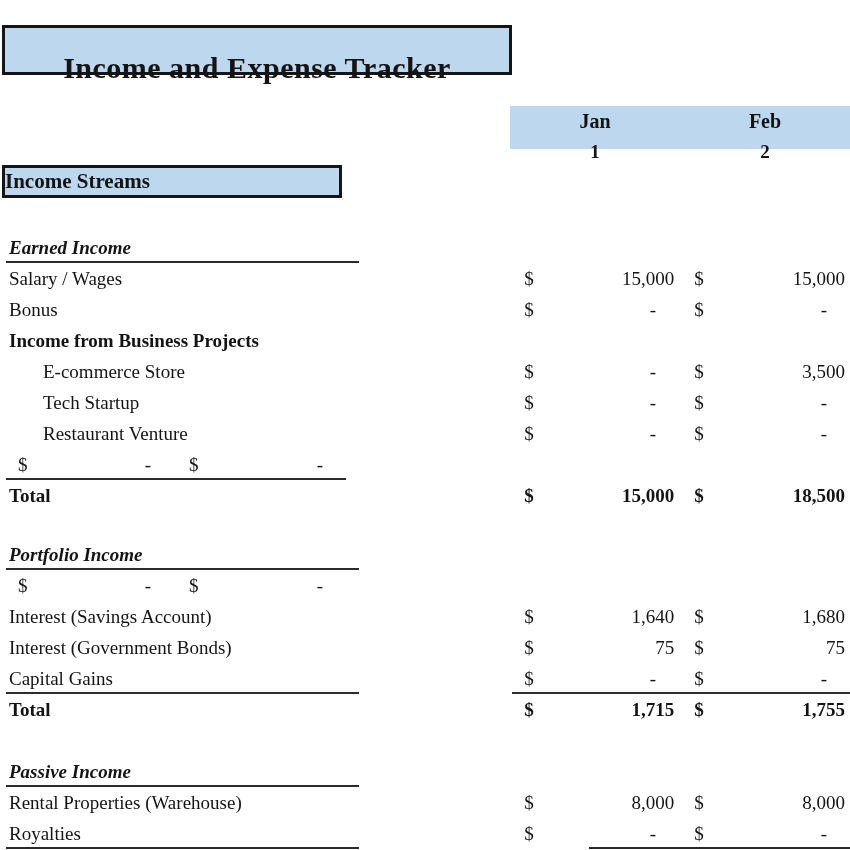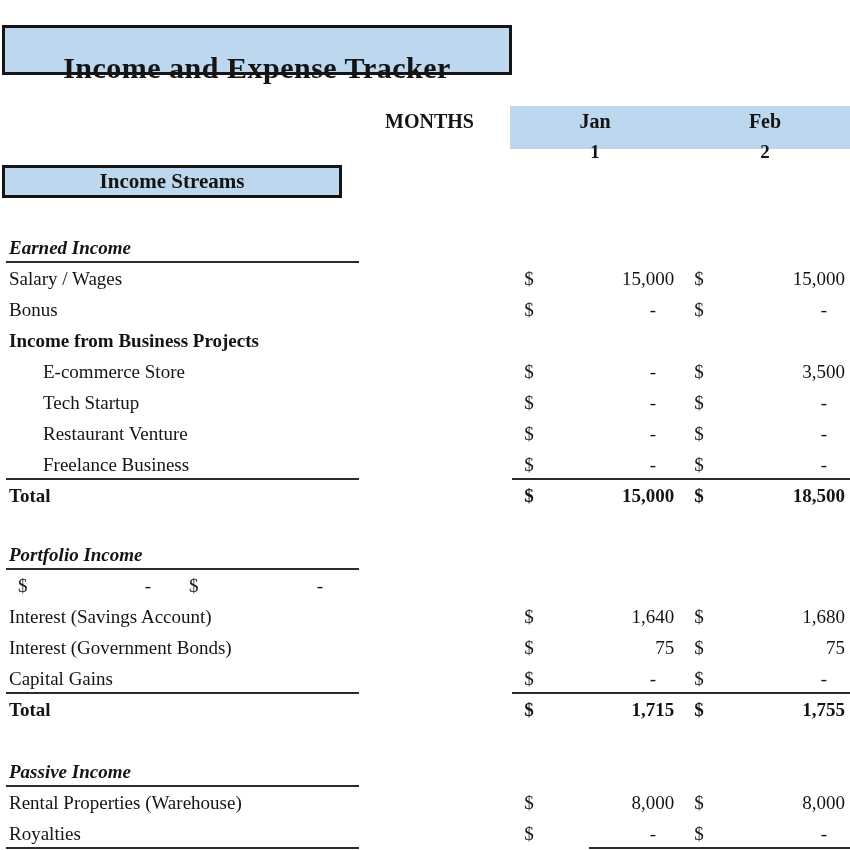--- a/index.html
+++ b/index.html
@@ -33,21 +33,21 @@
   }
   .month-band .mcell{ flex:1; text-align:center; line-height:31px; font-weight:bold; font-size:20px; }
   .month-numbers{
     position:absolute; left:510px; top:137px; width:340px; height:29px; display:flex;
   }
   .month-numbers .mcell{ flex:1; text-align:center; line-height:29px; font-weight:bold; font-size:19px; }
   
   .streams-box{
     position:absolute; left:2px; top:165px; width:340px; height:33px;
     background:var(--accent); border:3px solid var(--border);
-    display:flex; align-items:center; justify-content:center;
+    display:flex; align-items:center; 
   }
   .streams-box span{ font-size:21px; font-weight:bold; }
   
   .table{ position:absolute; left:0; top:232px; width:850px;padding-left:6px; }
   .row{ display:flex; height:31px; line-height:31px; font-size:19px; }
   .gap28{ height:28px; }
   .gap31{ height:31px; }
   .cell{ position:relative; }
   .label{ width:510px; padding-left:3px; white-space:nowrap; }
   .label.heading{ font-weight:bold; font-style:italic; }
@@ -69,21 +69,20 @@
 </style>
 </head>
 <body>
 
 <div class="page">
 
   <div class="title-box">
     <span>Income and Expense Tracker</span>
   </div>
 
-  <div class="months-label">MONTHS</div>
 
   <div class="month-band">
     <div class="mcell">Jan</div>
     <div class="mcell">Feb</div>
   </div>
 
   <div class="month-numbers">
     <div class="mcell">1</div>
     <div class="mcell">2</div>
   </div>
@@ -148,21 +147,20 @@
         <div class="cell val c1">
           <span class="cur">$</span>
           <span class="num dash">-</span>
         </div>
         <div class="cell val c2">
           <span class="cur">$</span>
           <span class="num dash">-</span>
         </div>
       </div>
       <div class="row">
-        <div class="cell label item-indent u">Freelance Business</div>
         <div class="cell val c1 u">
           <span class="cur">$</span>
           <span class="num dash">-</span>
         </div>
         <div class="cell val c2 u">
           <span class="cur">$</span>
           <span class="num dash">-</span>
         </div>
       </div>
       <div class="row">

